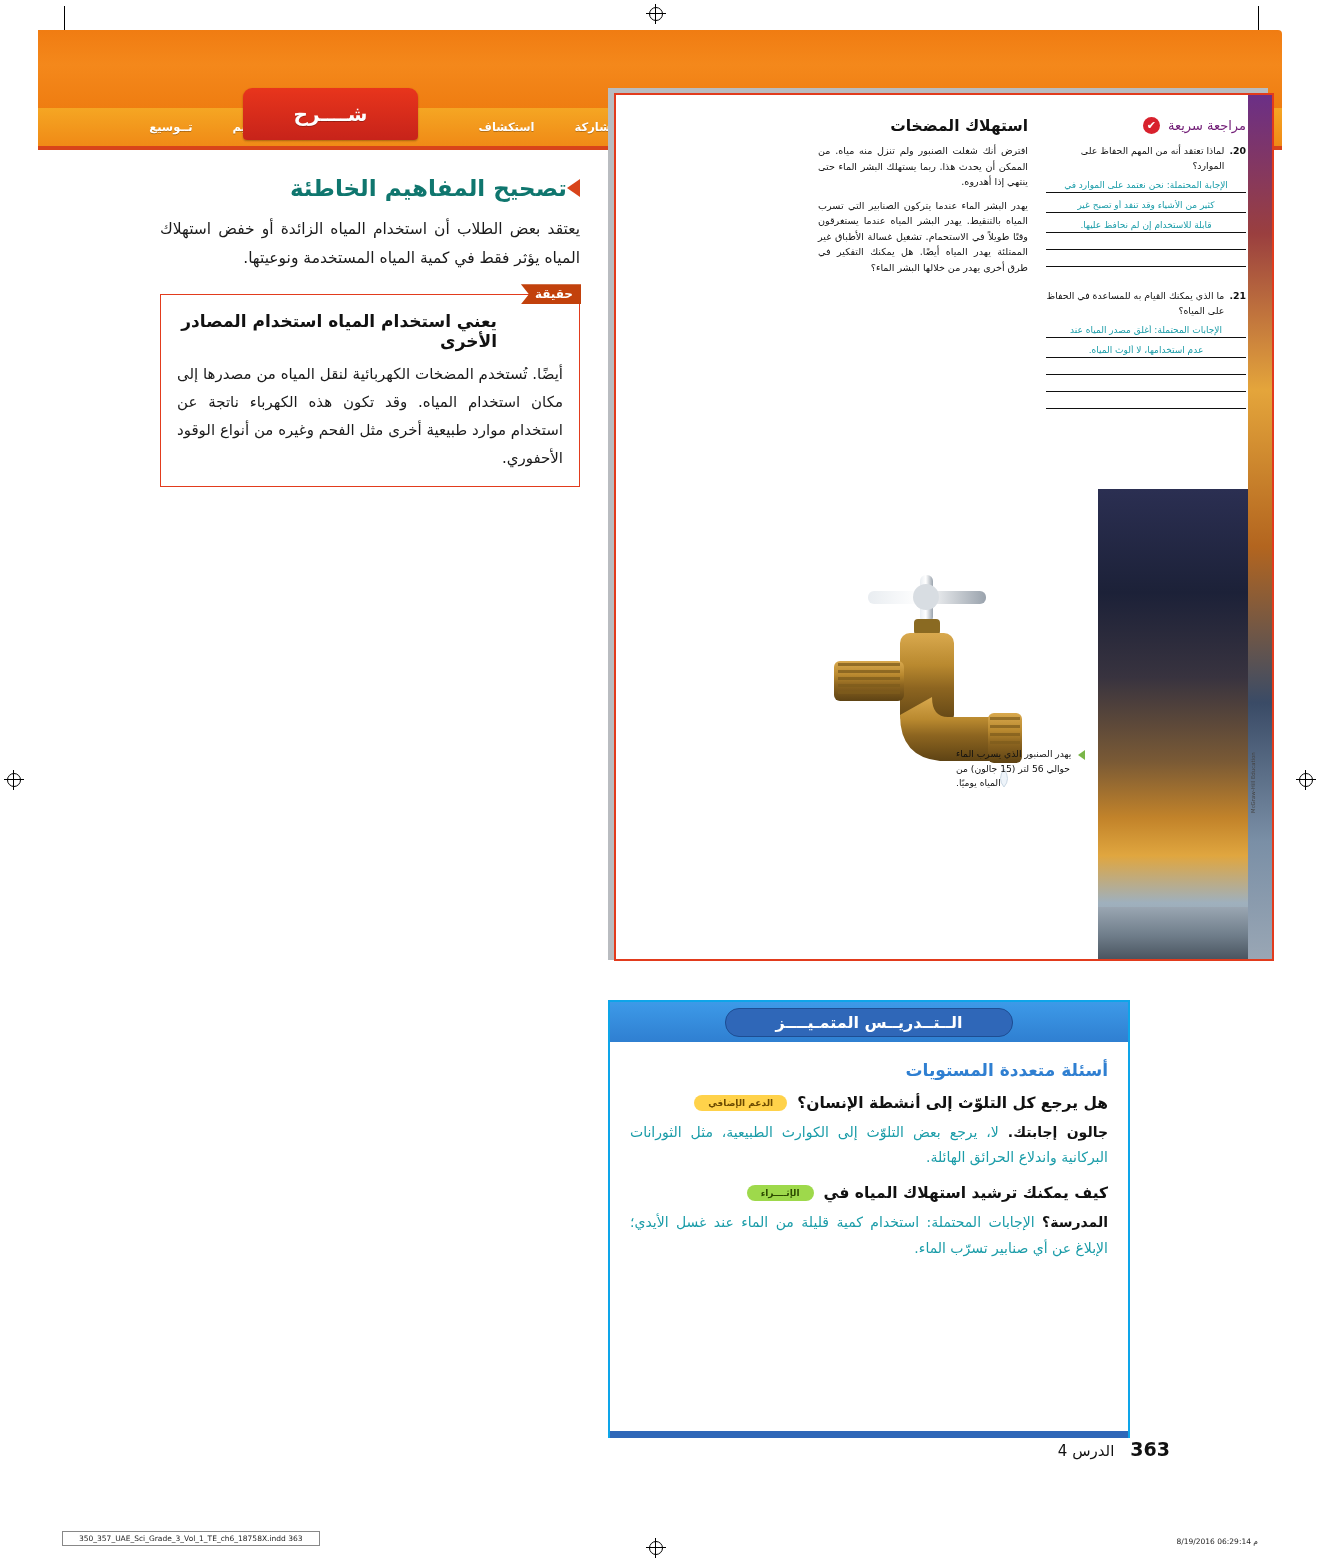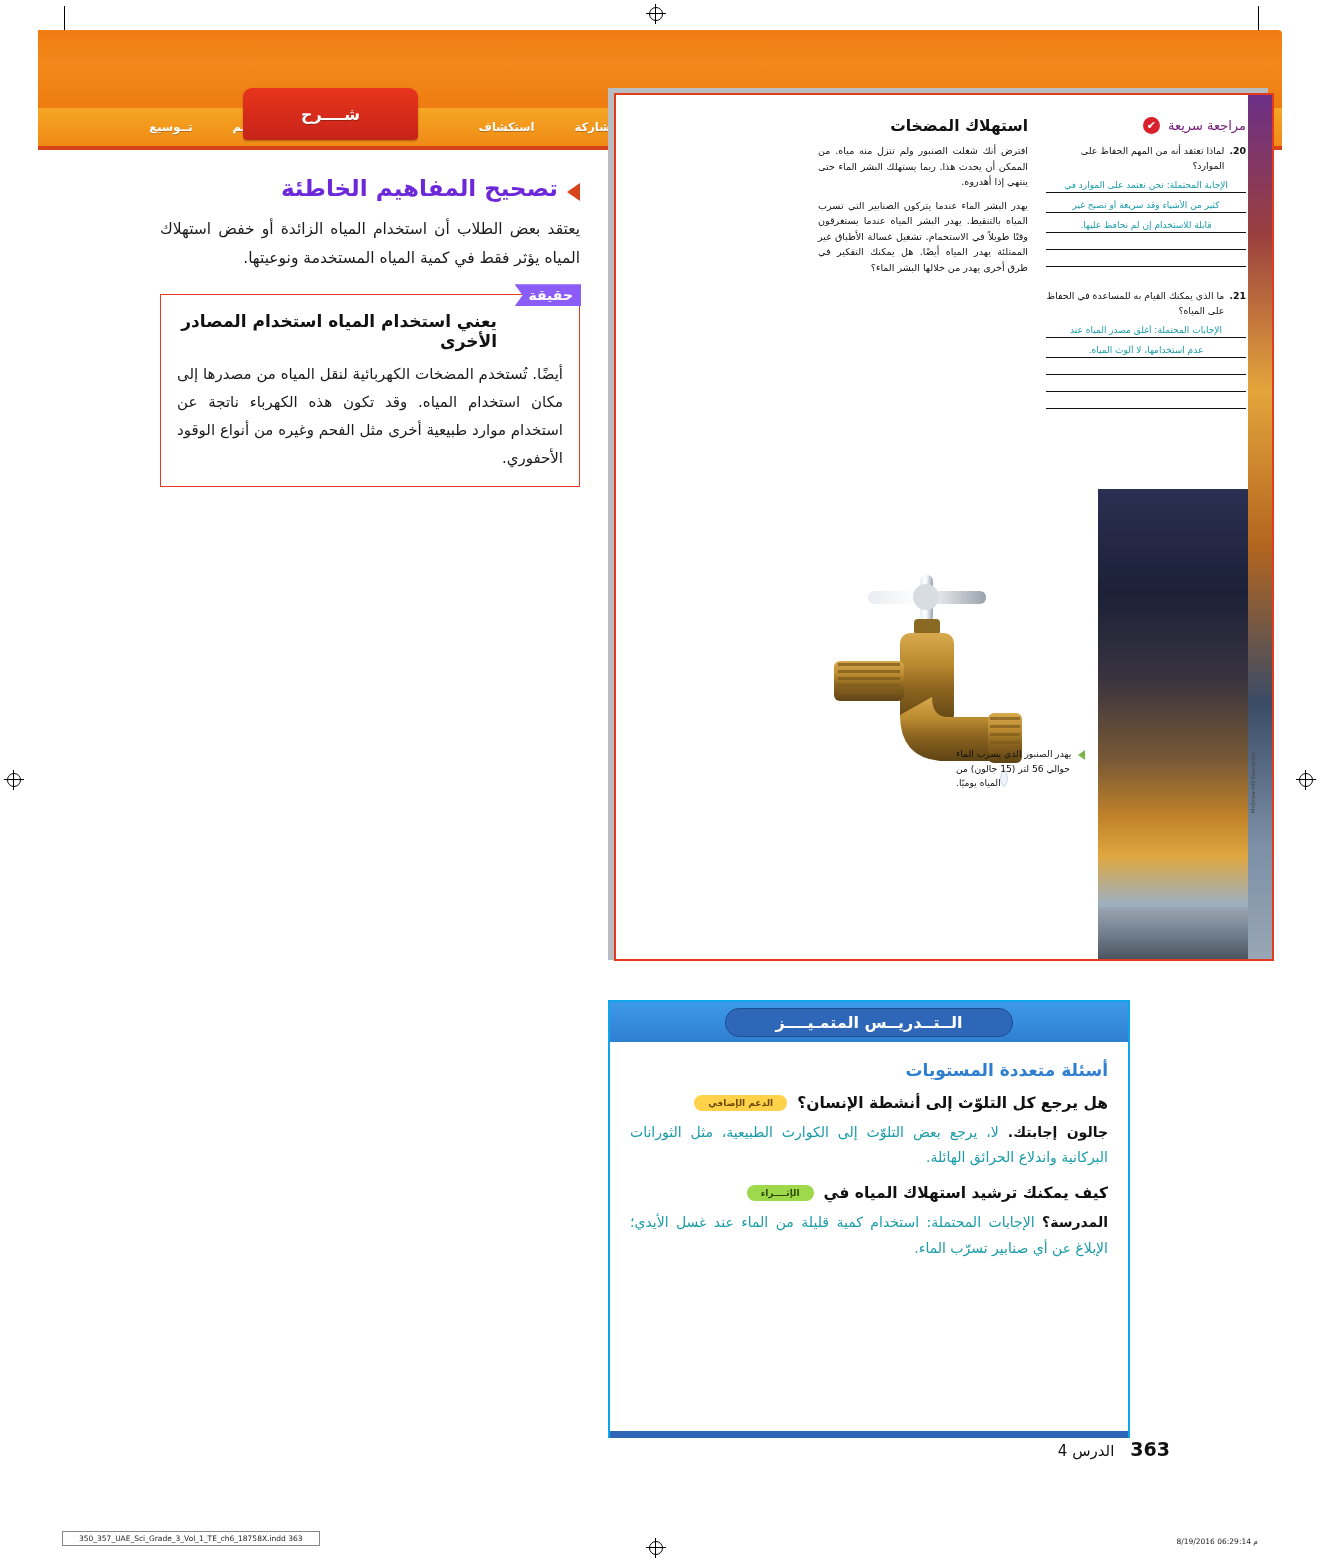--- a/index.html
+++ b/index.html
@@ -42,46 +42,46 @@
   }
   .tab {
     color:#fff; font-size:11.5px; letter-spacing:1px; font-weight:bold;
     padding:0 20px; white-space:nowrap; text-shadow:0 1px 0 rgba(0,0,0,.25);
   }
   .tab.active {
     position:absolute; right:220px; top:-22px;
     width:175px; height:52px;
     background:linear-gradient(180deg,#e8351c 0%, #c7231a 100%);
     border-radius:9px 9px 4px 4px;
-    color:#fff; font-size:16px; letter-spacing:7px; font-weight:bold;
+    color:#fff; font-size:20px; letter-spacing:7px; font-weight:bold;
     display:flex; align-items:center; justify-content:center;
     box-shadow:0 1px 2px rgba(0,0,0,.3);
   }
 
   
   .left-col { position:absolute; right:740px; top:175px; width:420px; direction:rtl; }
   .mis-title {
-    display:flex; align-items:flex-end; gap:9px; justify-content:flex-start;
-    color:#6d28d9; font-size:23px; font-weight:bold;
+    display:flex; align-items:center; gap:0; justify-content:flex-start;
+    color:#0f766e; font-size:23px; font-weight:bold;
   }
   .mis-title .tri {
     width:0;height:0;border-top:9px solid transparent;border-bottom:9px solid transparent;
     border-right:13px solid #d8441a;
   }
   .mis-body {
     margin-top:14px; font-size:15.5px; line-height:1.85; color:#1a1a1a;
     text-align:justify;
   }
   .fact-box {
     margin-top:22px; border:1.6px solid #e23b1d; padding:16px 16px 14px;
     position:relative; background:#fff;
   }
   .fact-flag {
     position:absolute; top:-11px; right:-2px;
-    background:#8b5cf6; color:#fff; font-size:14px; font-weight:bold;
+    background:#c2410c; color:#fff; font-size:12px; font-weight:bold;
     padding:3px 8px 3px 14px;
     clip-path:polygon(0 0, 100% 0, 100% 100%, 0 100%, 8px 50%);
   }
   .fact-head { font-size:17px; font-weight:bold; color:#111; margin-right:66px; }
   .fact-text { margin-top:10px; font-size:15px; line-height:1.85; text-align:justify; color:#1a1a1a; }
 
   
   .sp-wrap {
     position:absolute; left:608px; top:88px; width:672px; height:878px;
   }
@@ -257,21 +257,21 @@
             <div class="qr-head">
               <span class="qr-title">مراجعة سريعة</span>
               <span class="qr-check">✔</span>
             </div>
 
             <div class="qnum">
               <span class="n">20.</span>
               <span>لماذا تعتقد أنه من المهم الحفاظ على الموارد؟</span>
             </div>
             <div class="ans">الإجابة المحتملة: نحن نعتمد على الموارد في</div>
-            <div class="ans">كثير من الأشياء وقد سريعة أو تصبح غير</div>
+            <div class="ans">كثير من الأشياء وقد تنفد أو تصبح غير</div>
             <div class="ans">قابلة للاستخدام إن لم نحافظ عليها.</div>
             <div class="blank"></div>
             <div class="blank"></div>
 
             <div class="qnum" style="margin-top:22px;">
               <span class="n">21.</span>
               <span>ما الذي يمكنك القيام به للمساعدة في الحفاظ على المياه؟</span>
             </div>
             <div class="ans">الإجابات المحتملة: أغلق مصدر المياه عند</div>
             <div class="ans">عدم استخدامها، لا ألوث المياه.</div>

